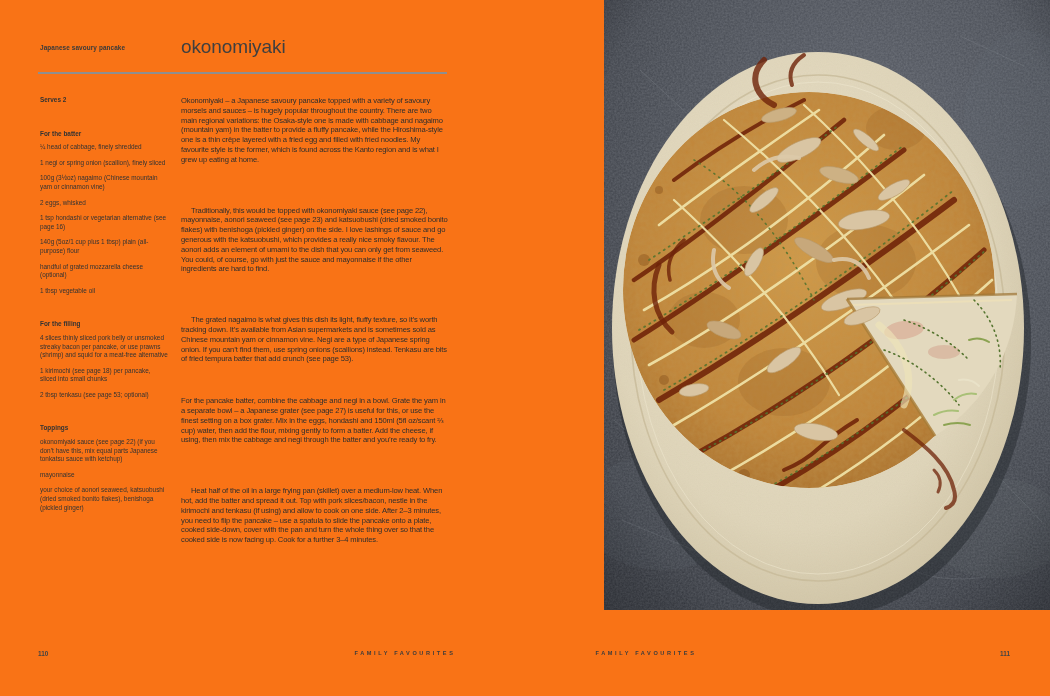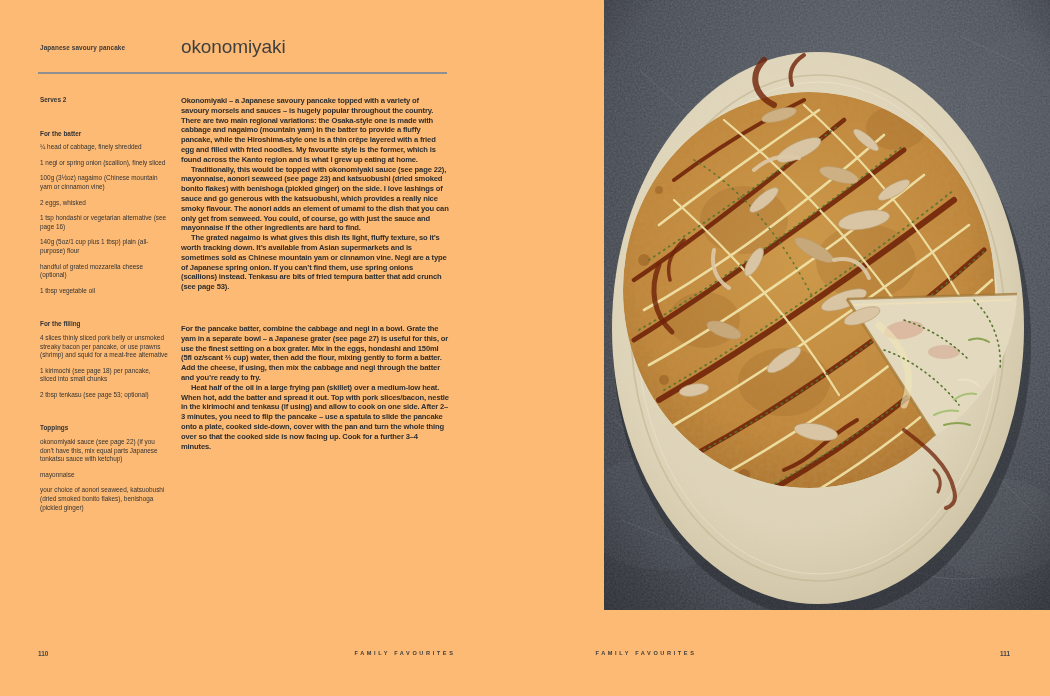--- a/index.html
+++ b/index.html
@@ -1,17 +1,17 @@
 <!DOCTYPE html>
 <html><head>
 <meta charset="utf-8">
 <style>
   html,body{margin:0;padding:0;background:#ffffff;}
   .spread{
-    position:relative;width:1050px;height:696px;background:#fdba74;
+    position:relative;width:1050px;height:696px;background:#f97316;
     overflow:hidden;font-family:"Liberation Sans",sans-serif;color:#2f2f2f;
   }
   
   .kicker{
     position:absolute;left:40px;top:44px;width:135px;
     font-size:6.4px;line-height:8.4px;font-weight:600;color:#3a3a3a;letter-spacing:.1px;
   }
   .recipe-title{
     position:absolute;left:181px;top:36px;
     font-size:19px;font-weight:400;color:#3f3f3f;letter-spacing:-.1px;
@@ -22,24 +22,24 @@
   .sidebar{
     position:absolute;left:40px;top:96px;width:128px;
     font-size:6.4px;line-height:8.6px;color:#333;
   }
   .serves{font-weight:700;margin:0;}
   .ing-section{margin-top:25px;}
   .ing-heading{font-weight:700;margin:0 0 5px 0;}
   .ing-item{margin:0 0 7px 0;font-weight:400;}
   .main-col{
     position:absolute;left:181px;top:96px;width:268px;
-    font-size:7.6px;line-height:9.8px;font-weight:700;color:#2e2e2e;letter-spacing:-.15px;
+    font-size:7.6px;line-height:9.8px;font-weight:400;color:#2e2e2e;letter-spacing:-.15px;
   }
   .para{margin:0;}
-  .para.indent{text-indent:10px;}
+  .para.indent{text-indent:10px;margin-top:41px;}
   .method-block{margin-top:32px;}
   
   .pn-left{position:absolute;left:38px;top:650px;font-size:6.4px;font-weight:600;color:#444;}
   .pn-right{position:absolute;right:40px;top:650px;font-size:6.4px;font-weight:600;color:#444;}
   .footer-label{
     position:absolute;top:650px;font-size:5.6px;font-weight:700;color:#3c3c3c;
     letter-spacing:2.6px;text-align:center;white-space:nowrap;
   }
   .footer-label.left{left:330px;width:150px;}
   .footer-label.right{left:571px;width:150px;}

